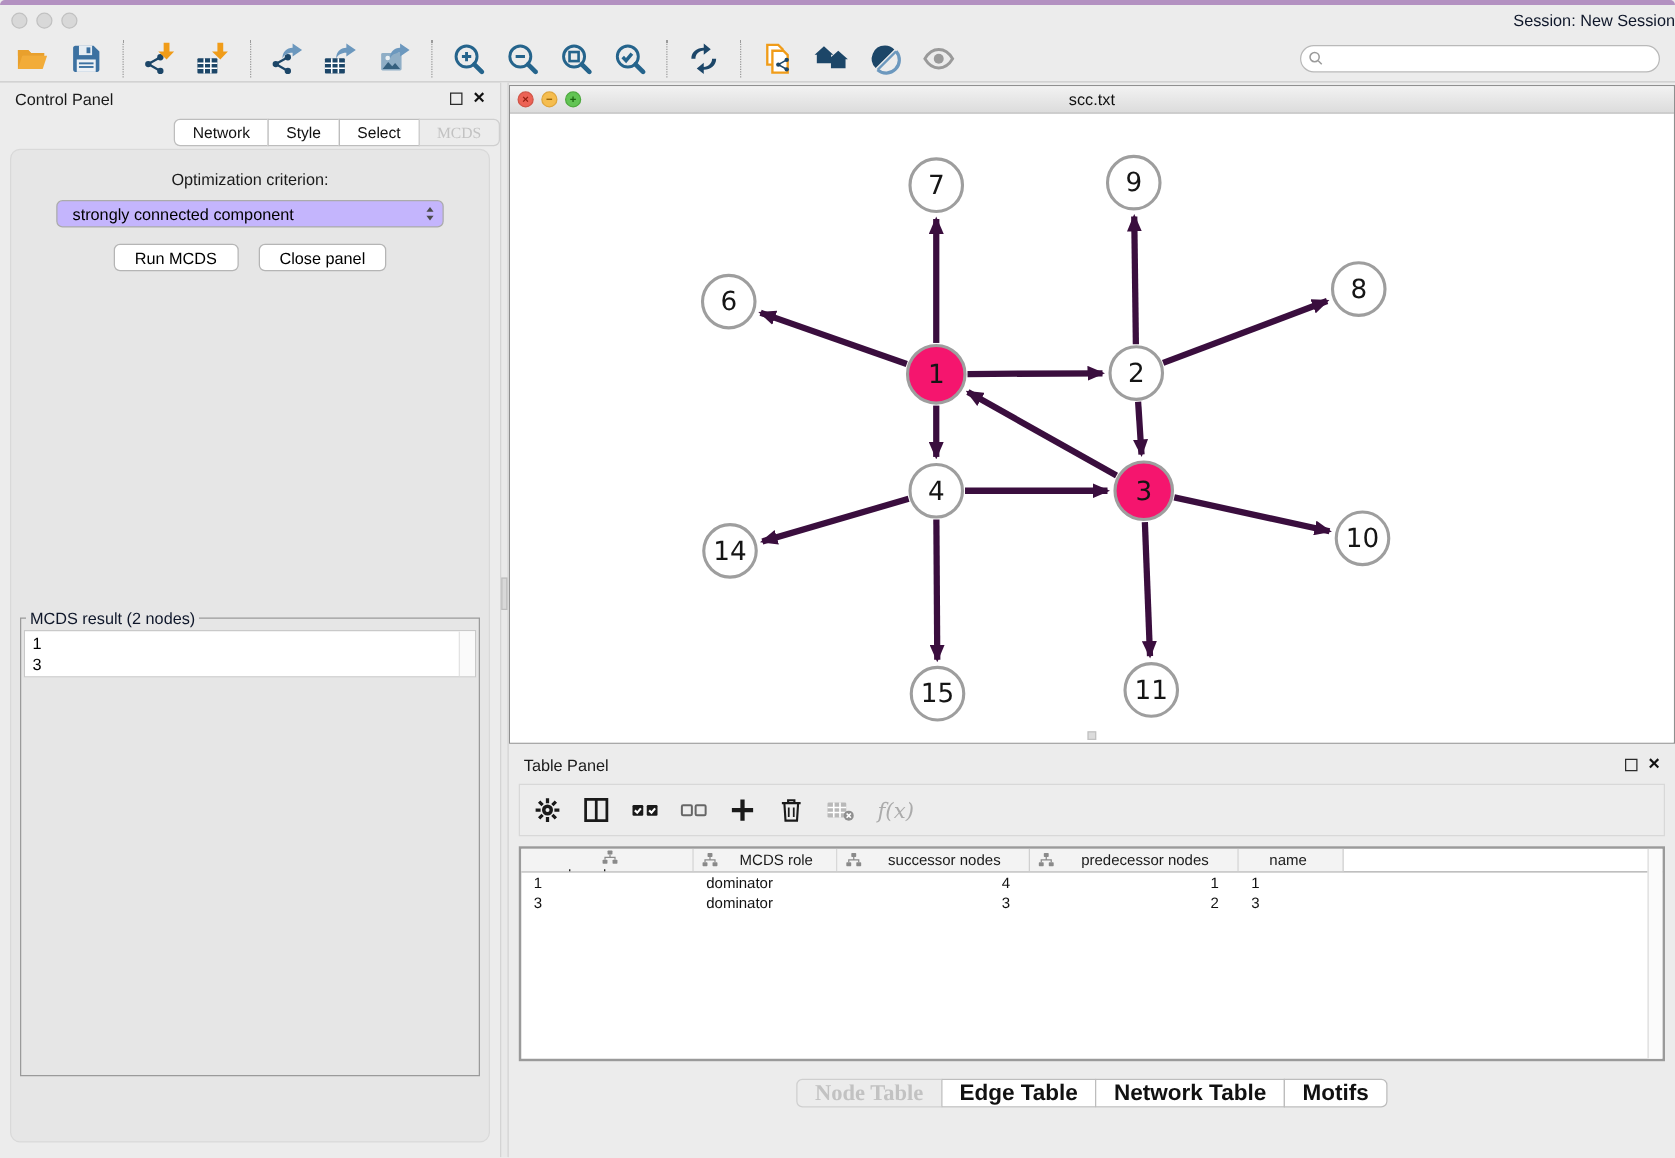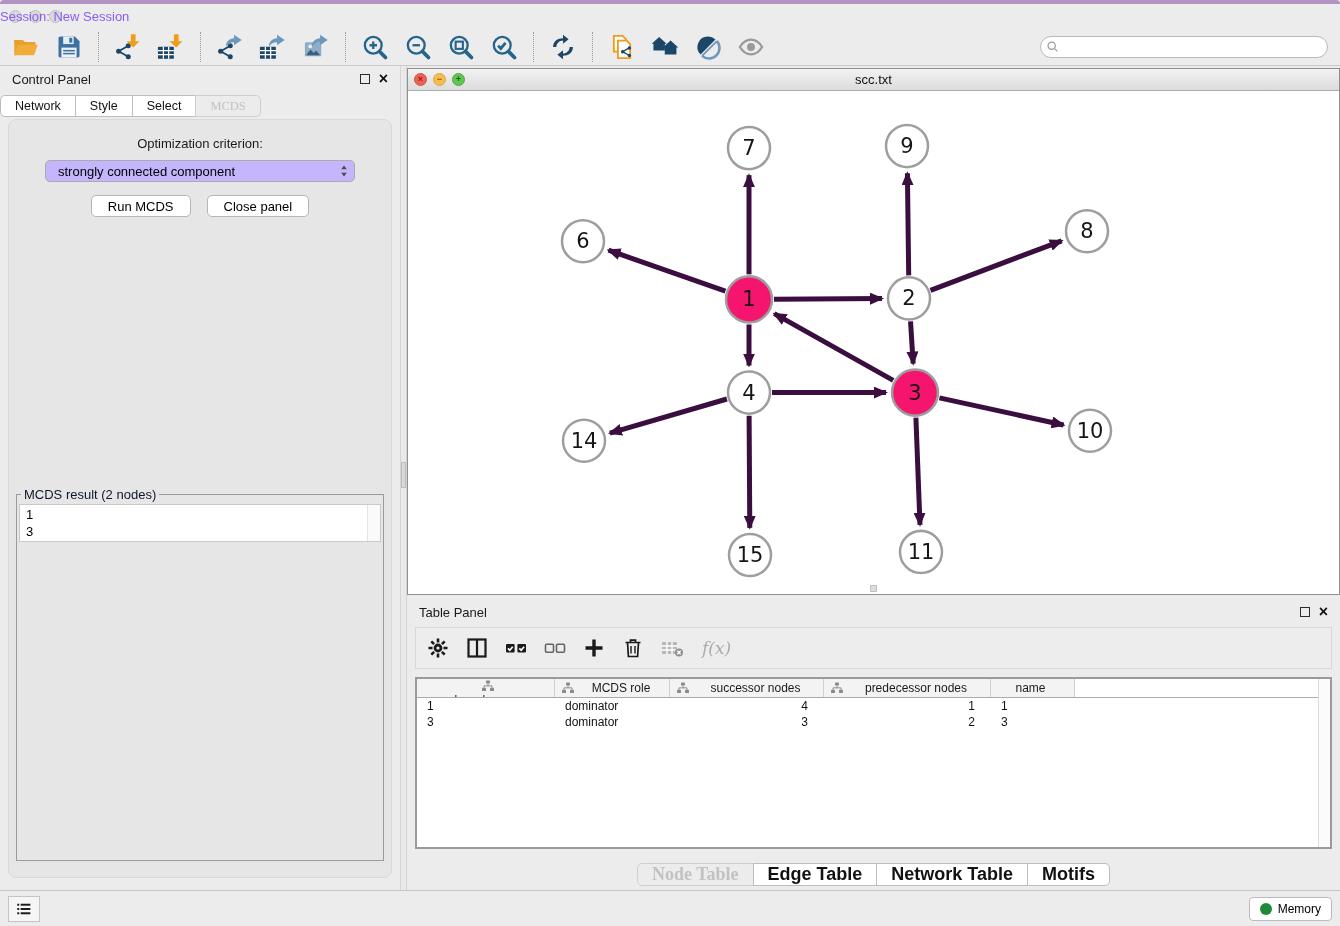--- a/index.html
+++ b/index.html
@@ -4,38 +4,38 @@
 <style>
   * { box-sizing: border-box; margin: 0; padding: 0; }
   html,body { background:#ECECEC; }
   body { font-family:"Liberation Sans", sans-serif; }
   .window { width:1340px; height:926px; background:#ECECEC; display:flex; flex-direction:column; overflow:hidden; position:relative; }
   .top-accent { height:4px; background:#B391C1; border-radius:8px 8px 0 0; flex:none; }
   
   .titlebar { height:24px; flex:none; display:flex; align-items:center; position:relative; }
   .t-dot { width:13px; height:13px; border-radius:50%; background:#D8D8D8; border:1px solid #C1C1C1; margin-left:7px; flex:none; }
   .t-dot:first-child { margin-left:9px; }
-  .main-title { position:absolute; left:0; right:0; text-align:left; color:#8b5cf6; font-size:13px; pointer-events:none; }
+  .main-title { position:absolute; left:0; right:0; text-align:right; color:#0f172a; font-size:13px; pointer-events:none; }
   
   .toolbar { height:38px; flex:none; display:flex; align-items:center; padding:0 12px; gap:15px; border-bottom:1px solid #C9C9C9; }
   .tb-icon { width:28px; height:28px; flex:none; display:flex; align-items:center; justify-content:center; cursor:pointer; }
   .tb-icon svg { width:100%; height:100%; }
   .tb-sep { width:0; height:30px; border-left:1px dotted #9B9B9B; flex:none; }
   .search-wrap { margin-left:auto; position:relative; width:288px; height:22px; flex:none; }
   .search-wrap svg { position:absolute; left:6px; top:4px; width:14px; height:14px; }
   .search-input { width:100%; height:100%; border:1px solid #B9B9B9; border-radius:11px; background:#fff; padding:0 8px 0 24px; font-size:12px; outline:none; }
   
   .content { flex:1; display:flex; min-height:0; }
   .panel-header { height:26px; flex:none; display:flex; align-items:center; padding:0 12px; font-size:13px; color:#1A1A1A; }
   .win-btns { margin-left:auto; display:flex; align-items:center; gap:9px; }
   .float-btn { width:10px; height:10px; border:1.5px solid #2B2B2B; cursor:pointer; }
   .close-btn { font-size:16px; font-weight:bold; color:#111; line-height:10px; cursor:pointer; }
   
   .control-panel { width:400px; flex:none; display:flex; flex-direction:column; }
-  .cp-tabs { display:flex; justify-content:flex-start; margin-top:3px; flex:none; }
+  .cp-tabs { display:flex; justify-content:flex-end; margin-top:3px; flex:none; }
   .seg-tab { height:22px; padding:0 14px; font-size:12.5px; background:#fff; border:1px solid #BDBDBD; margin-left:-1px; color:#111; display:flex; align-items:center; cursor:pointer; white-space:nowrap; }
   .seg-first { border-radius:5px 0 0 5px; margin-left:0; }
   .seg-last { border-radius:0 5px 5px 0; }
   .seg-disabled { background:#ECECEC; color:#C2C2C2; border-color:#CFCFCF;font-family:Liberation Serif, serif; }
   .cp-body { flex:1; margin:2px 8px 12px; background:#E6E6E6; border:1px solid #D9D9D9; border-radius:8px; display:flex; flex-direction:column; align-items:center; padding-top:16px; min-height:0; }
   .opt-label { font-size:13px; color:#1A1A1A; }
   .dropdown { margin-top:9px; width:310px; height:22px; background:#c4b5fd; border:1px solid #ABABAB; border-radius:5px; display:flex; align-items:center; padding:0 5px 0 12px; font-size:13px; cursor:pointer; }
   .dropdown .stepper { margin-left:auto; width:10px; height:16px; display:flex; }
   .btn-row { display:flex; gap:16px; margin-top:13px; }
   .cp-btn { height:22px; padding:0 16px; background:#fff; border:1px solid #B5B5B5; border-radius:5px; font-size:13px; font-family:inherit; cursor:pointer; }
@@ -528,29 +528,13 @@
         <div class="tp-tabs" id="tp-tabs">
             <div class="seg-tab seg-first seg-disabled">Node Table</div>
             <div class="seg-tab">Edge Table</div>
             <div class="seg-tab">Network Table</div>
             <div class="seg-tab seg-last">Motifs</div>
           </div>
       </div>
     </div>
   </div>
 
-  <div class="statusbar">
-    <button class="list-btn">
-      <svg viewBox="0 0 24 24" fill="#1A1A1A">
-          <rect x="3" y="5" width="2.6" height="2.6"></rect>
-          <rect x="7.5" y="5" width="13" height="2.6"></rect>
-          <rect x="3" y="10.7" width="2.6" height="2.6"></rect>
-          <rect x="7.5" y="10.7" width="13" height="2.6"></rect>
-          <rect x="3" y="16.4" width="2.6" height="2.6"></rect>
-          <rect x="7.5" y="16.4" width="13" height="2.6"></rect>
-        </svg>
-    </button>
-    <button class="mem-btn">
-      <span class="mem-dot"></span>
-      <span>Memory</span>
-    </button>
-  </div>
 </div>
 
 </body></html>

